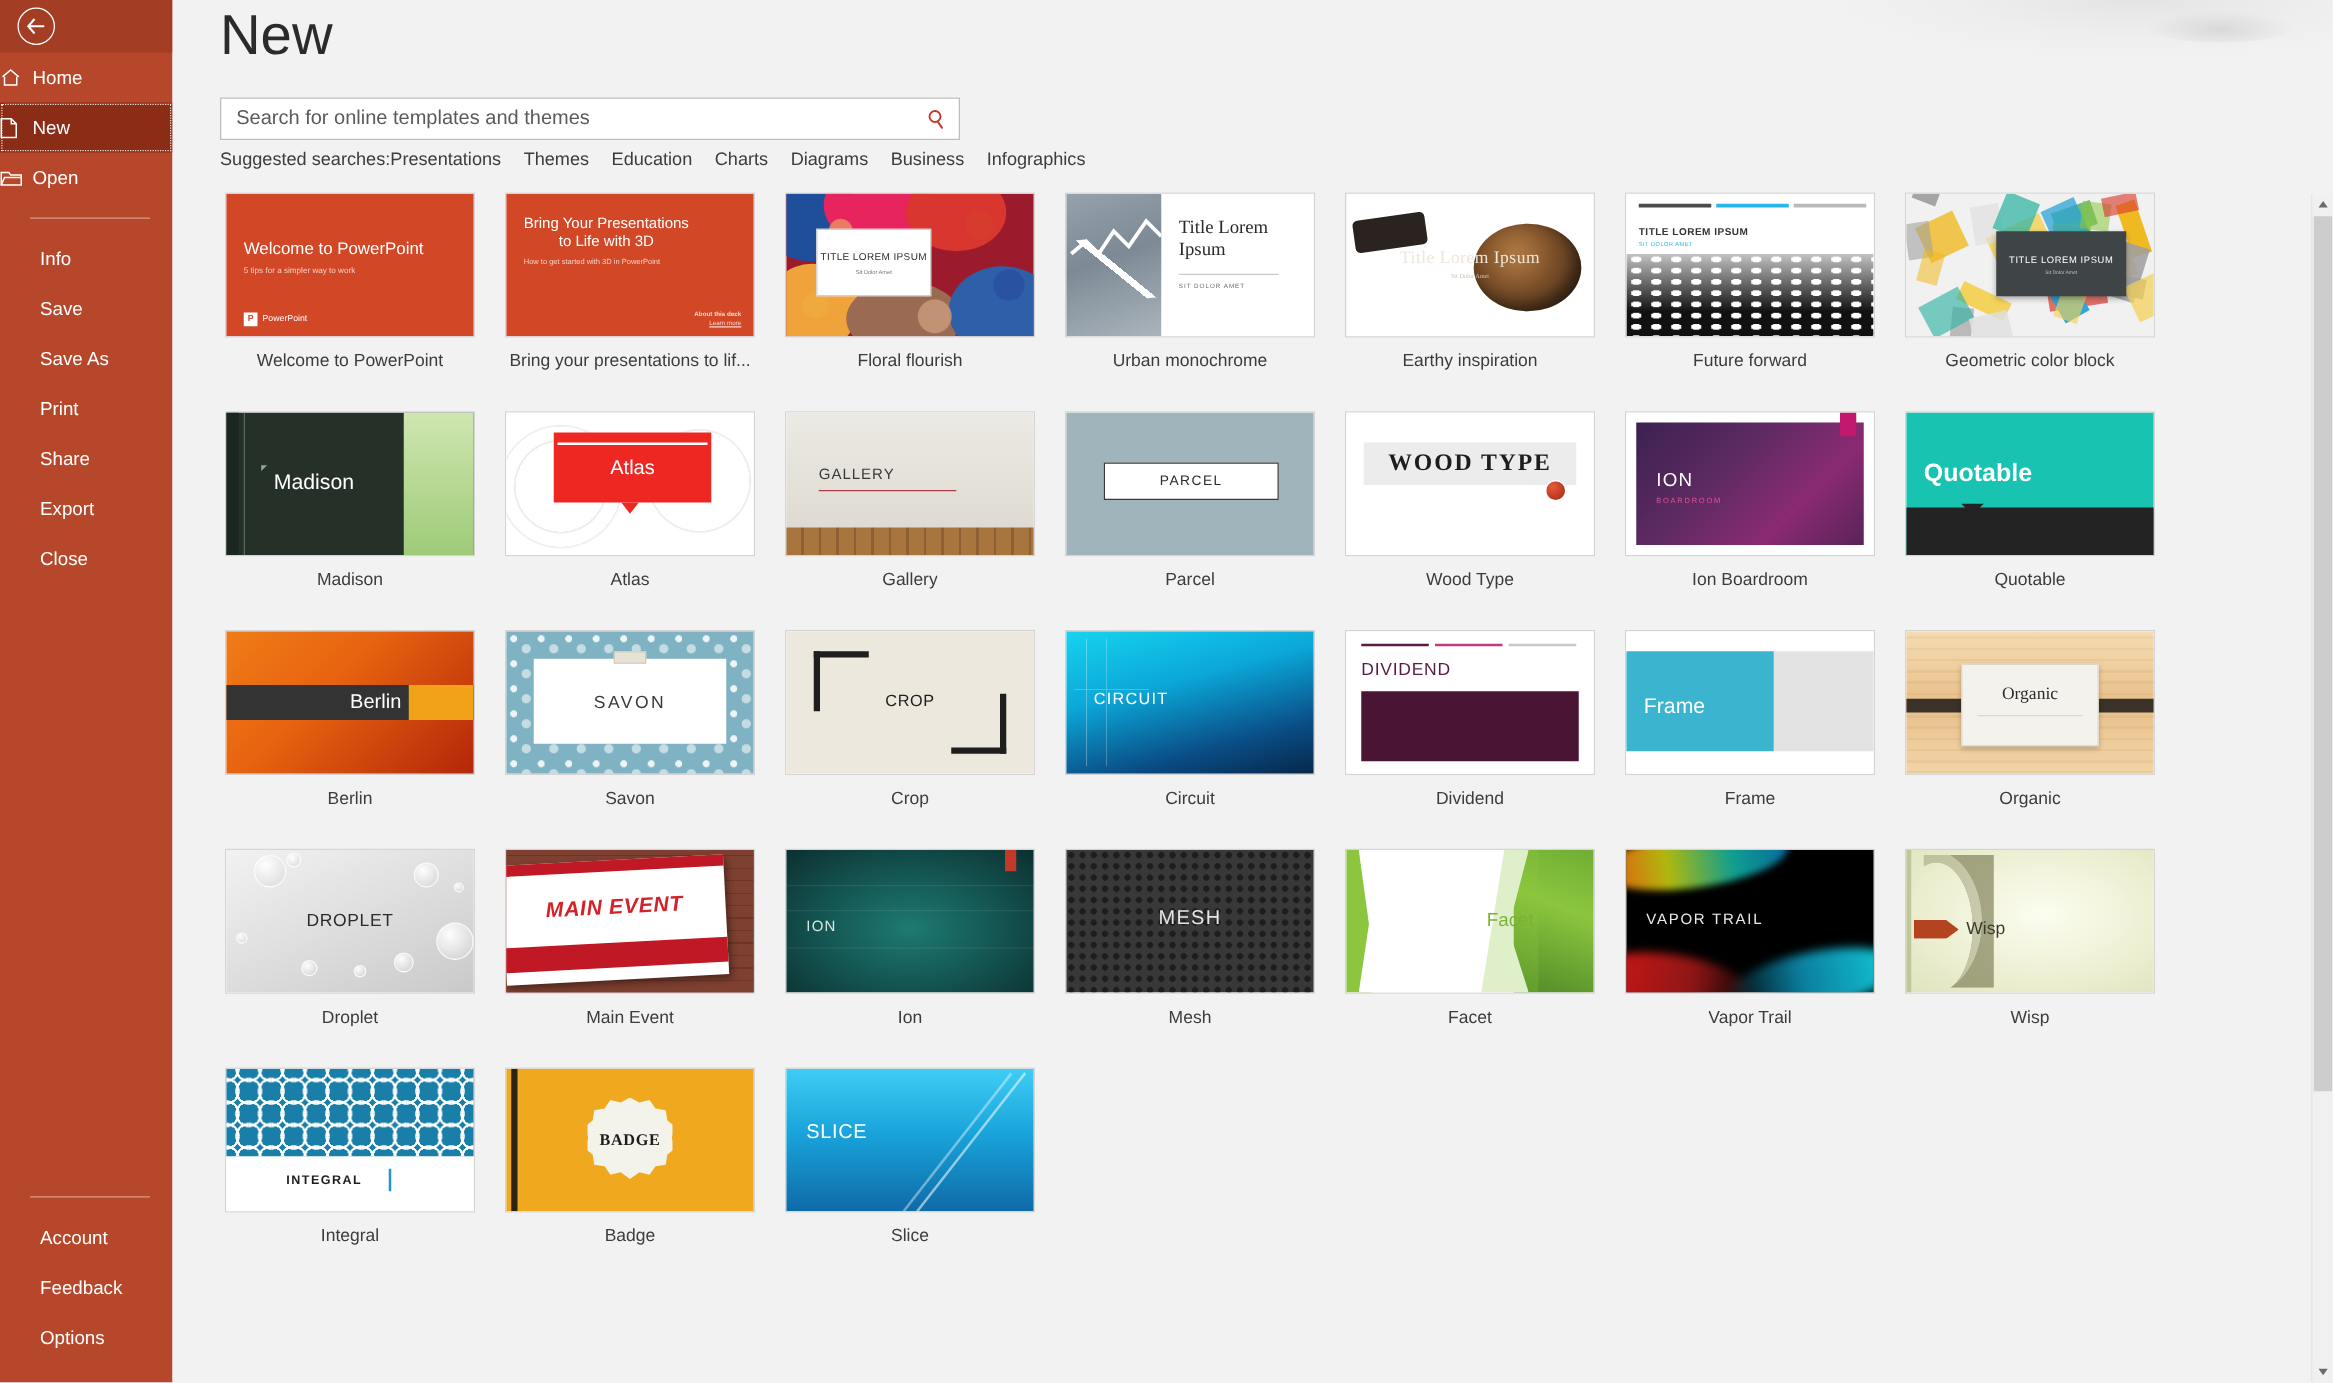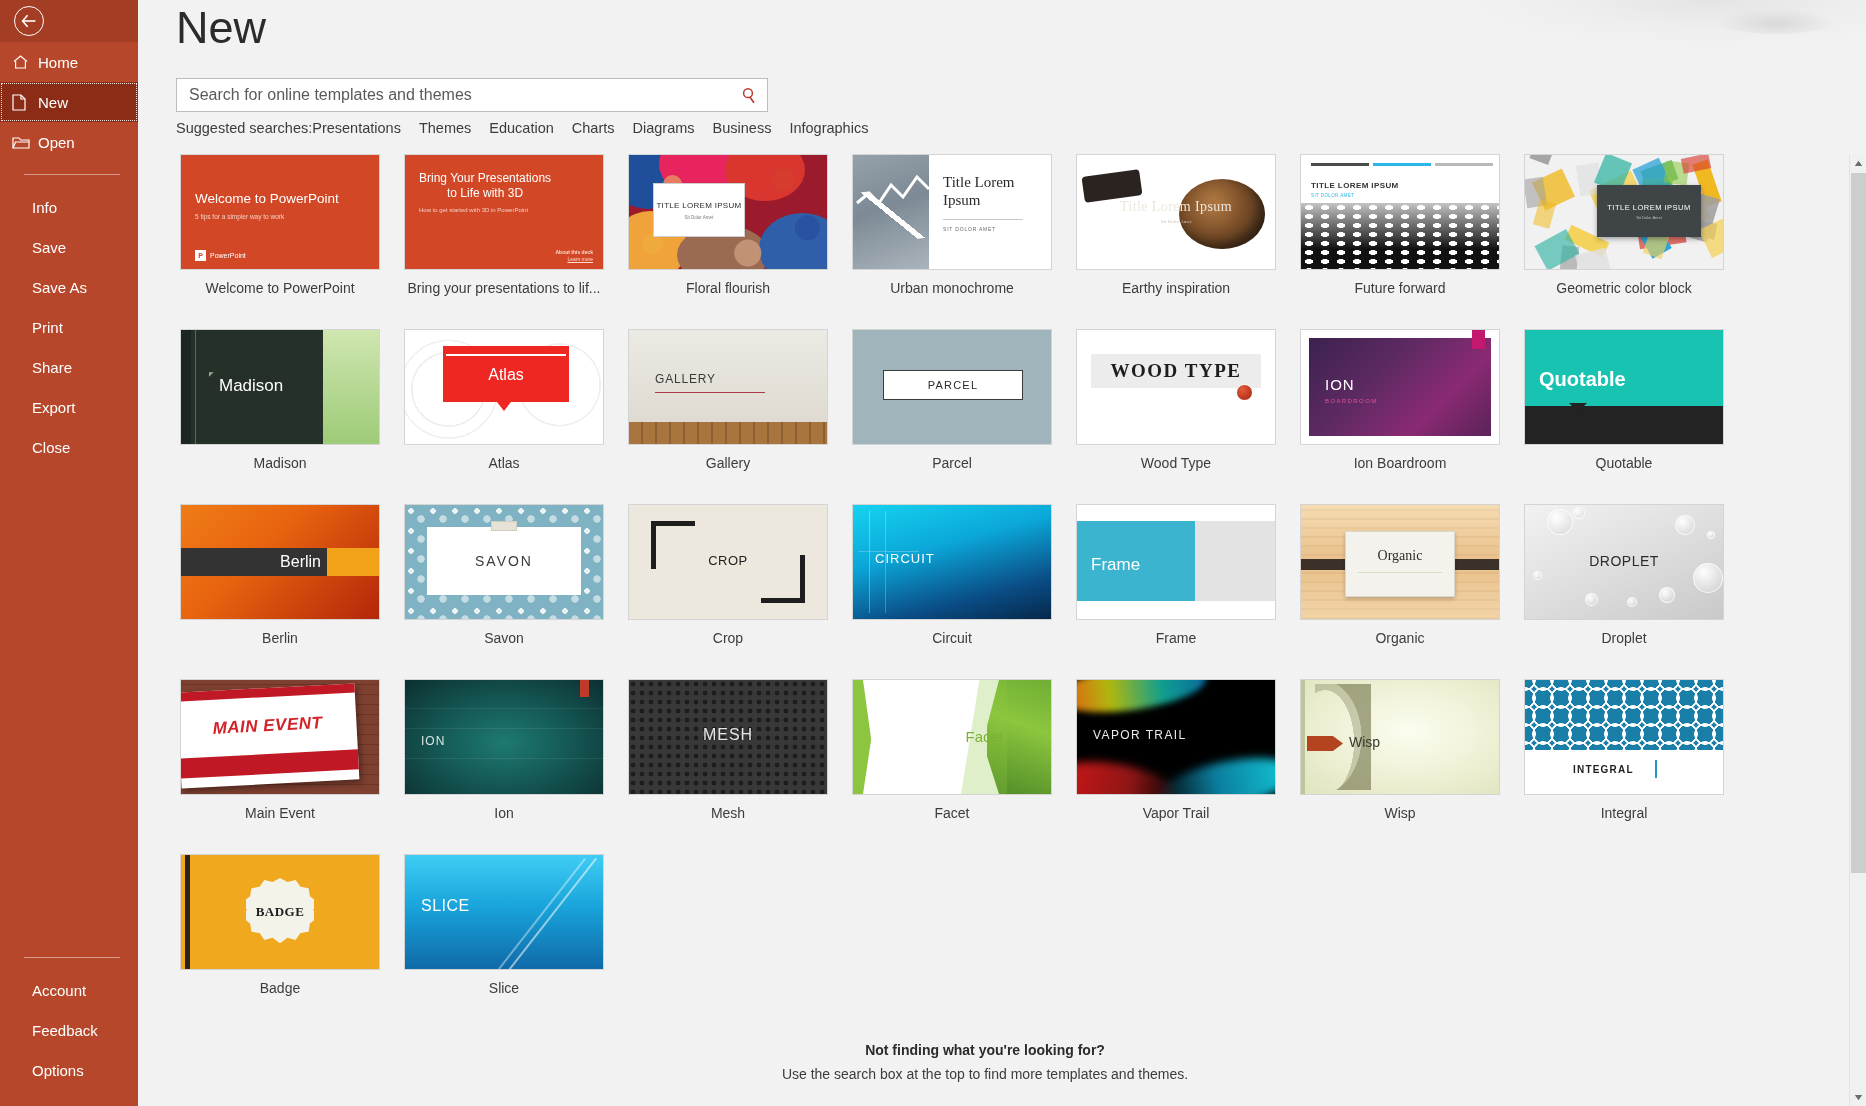--- a/index.html
+++ b/index.html
@@ -27,21 +27,21 @@
     border: 1.6px solid #ffffff;
     display: flex; align-items: center; justify-content: center;
     cursor: pointer;
   }
   .back-btn svg { display:block; }
 
   .nav-top { padding-top: 0px; }
   .nav-item {
     height: 40px; display: flex; align-items: center;
     color: #ffffff; font-size: 15px; font-weight: 400;
-    padding-left: 12px; cursor: pointer; position: relative;
+    padding-left: 0; cursor: pointer; position: relative;
   }
   .nav-item .ic { width: 26px; display:flex; align-items:center; }
   .nav-item.selected {
     background: #8a2c16;
     outline: 1px dotted rgba(255,255,255,0.85);
     outline-offset: -2px;
   }
   .nav-sep {
     height: 1px; background: rgba(255,255,255,0.45);
     margin: 12px 18px 12px 24px;
@@ -809,20 +809,34 @@
             <div class="thumb-outer">
               <div class="tc t-circ">
                 <div class="trace"></div>
                 <div class="ti">CIRCUIT</div>
               </div>
             </div>
             <div class="tile-label">Circuit</div>
           </div>
           <div class="tile">
             <div class="thumb-outer">
+              <div class="tc t-div">
+                <div class="bars">
+                  <i></i>
+                  <i></i>
+                  <i></i>
+                </div>
+                <div class="ti">DIVIDEND</div>
+                <div class="blk"></div>
+              </div>
+            </div>
+            <div class="tile-label">Dividend</div>
+          </div>
+          <div class="tile">
+            <div class="thumb-outer">
               <div class="tc t-frame">
                 <div class="grey"></div>
                 <div class="blue"></div>
                 <div class="ti">Frame</div>
               </div>
             </div>
             <div class="tile-label">Frame</div>
           </div>
           <div class="tile">
             <div class="thumb-outer">
@@ -949,24 +963,20 @@
               <div class="tc t-slice">
                 <div class="l1"></div>
                 <div class="l2"></div>
                 <div class="ti">SLICE</div>
               </div>
             </div>
             <div class="tile-label">Slice</div>
           </div>
         </div>
 
-      <div class="footer-note">
-        <div class="fn1">Not finding what you're looking for?</div>
-        <div class="fn2">Use the search box at the top to find more templates and themes.</div>
-      </div>
     </div>
 
     <div id="scrollbar">
       <div class="sb-track"></div>
       <div class="sb-arrow up">
         <svg width="9" height="7" viewBox="0 0 9 7">
             <path d="M4.5 0.8 L8.2 6 H0.8 Z" fill="#6b6b6b"></path>
           </svg>
       </div>
       <div class="sb-thumb"></div>

